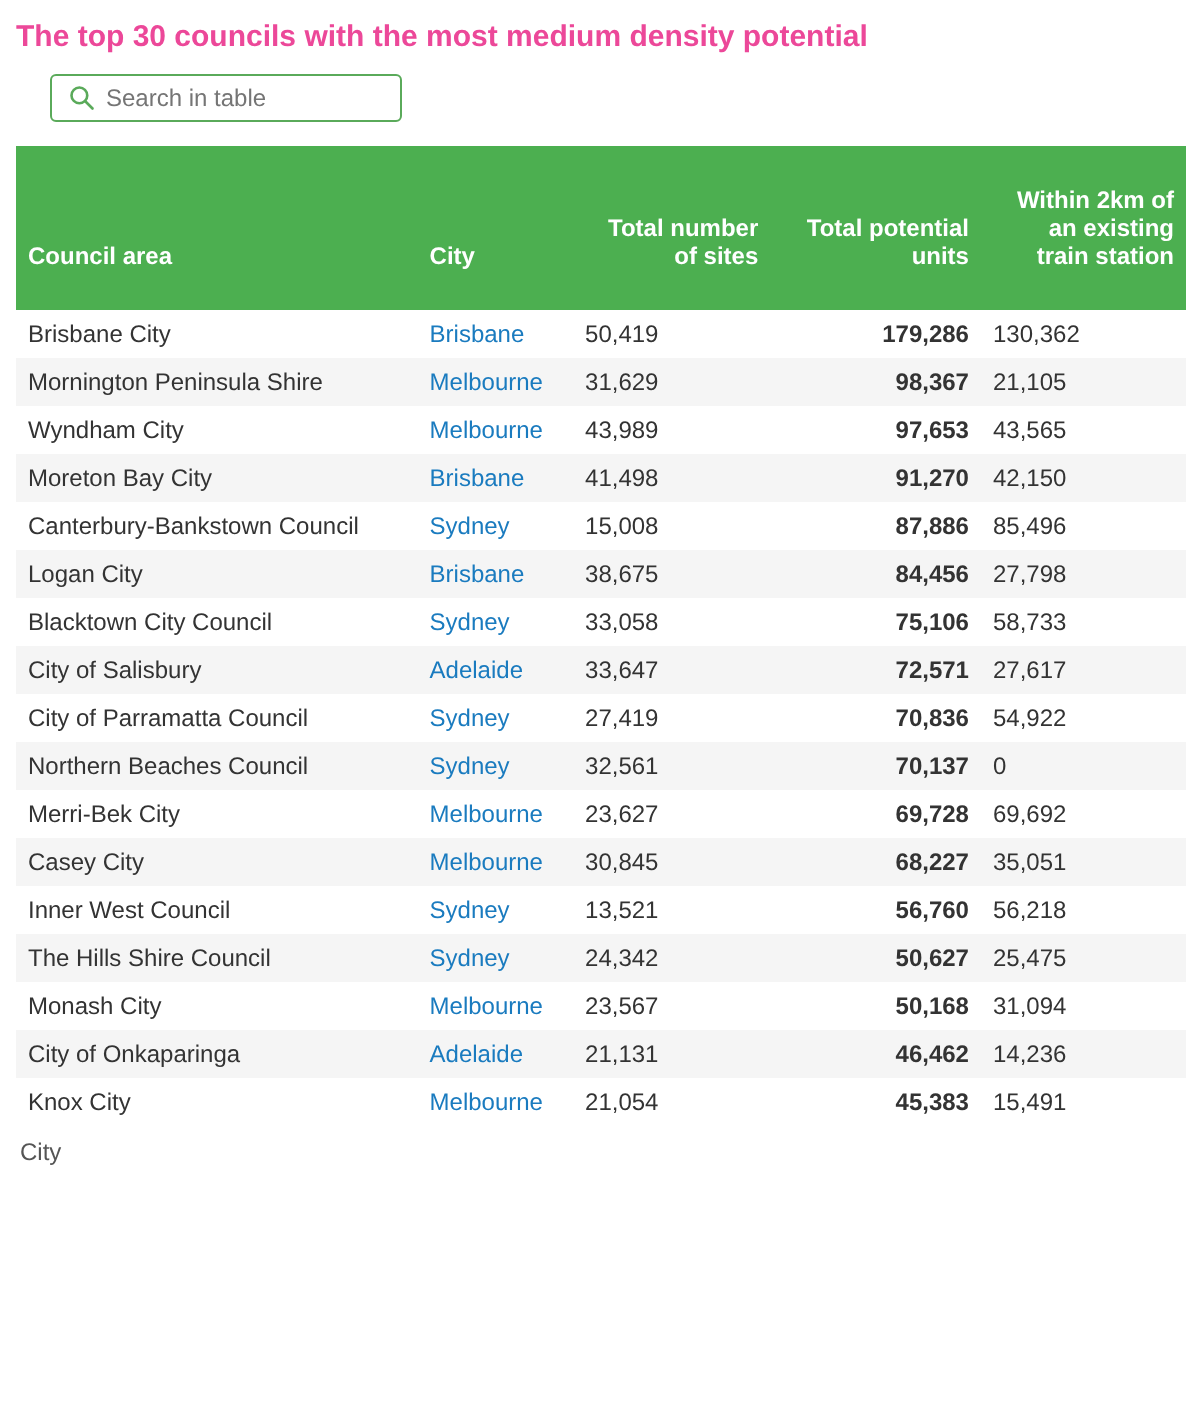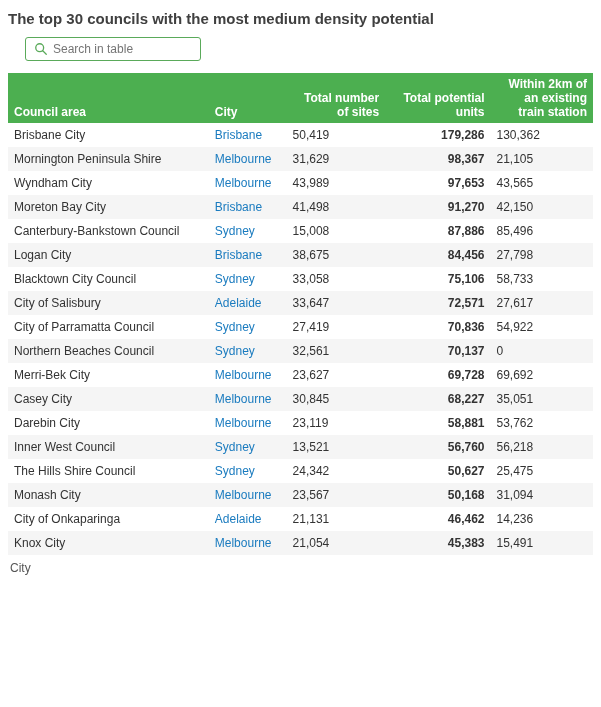--- a/index.html
+++ b/index.html
@@ -9,21 +9,21 @@
       background: #fff;
       color: #333;
       width: 601px;
     }
     .page-wrapper {
       padding: 10px 8px 10px 8px;
     }
     .page-title {
       font-size: 15px;
       font-weight: bold;
-      color: #404040;
+      color: #ec4899;
       margin-bottom: 10px;
     }
     .search-wrapper {
       margin-bottom: 12px;
       padding-left: 17px;
     }
     .search-input-box {
       display: flex;
       align-items: center;
       border: 1px solid #5aaa5a;
@@ -48,21 +48,21 @@
     }
     table {
       width: 100%;
       border-collapse: collapse;
     }
     thead tr {
       background-color: #4caf50;
       color: #fff;
     }
     thead th {
-      padding: 4px 6px;
+      padding: 20px 6px;
       text-align: left;
       font-weight: bold;
       font-size: 12px;
       vertical-align: bottom;
     }
     thead th.right {
       text-align: right;
     }
     tbody tr:nth-child(even) {
       background-color: #f5f5f5;
@@ -198,27 +198,20 @@
           <td class="num">69,692</td>
         </tr>
         <tr>
           <td>Casey City</td>
           <td class="city">Melbourne</td>
           <td class="num">30,845</td>
           <td class="bold-num">68,227</td>
           <td class="num">35,051</td>
         </tr>
         <tr>
-          <td>Darebin City</td>
-          <td class="city">Melbourne</td>
-          <td class="num">23,119</td>
-          <td class="bold-num">58,881</td>
-          <td class="num">53,762</td>
-        </tr>
-        <tr>
           <td>Inner West Council</td>
           <td class="city">Sydney</td>
           <td class="num">13,521</td>
           <td class="bold-num">56,760</td>
           <td class="num">56,218</td>
         </tr>
         <tr>
           <td>The Hills Shire Council</td>
           <td class="city">Sydney</td>
           <td class="num">24,342</td>

